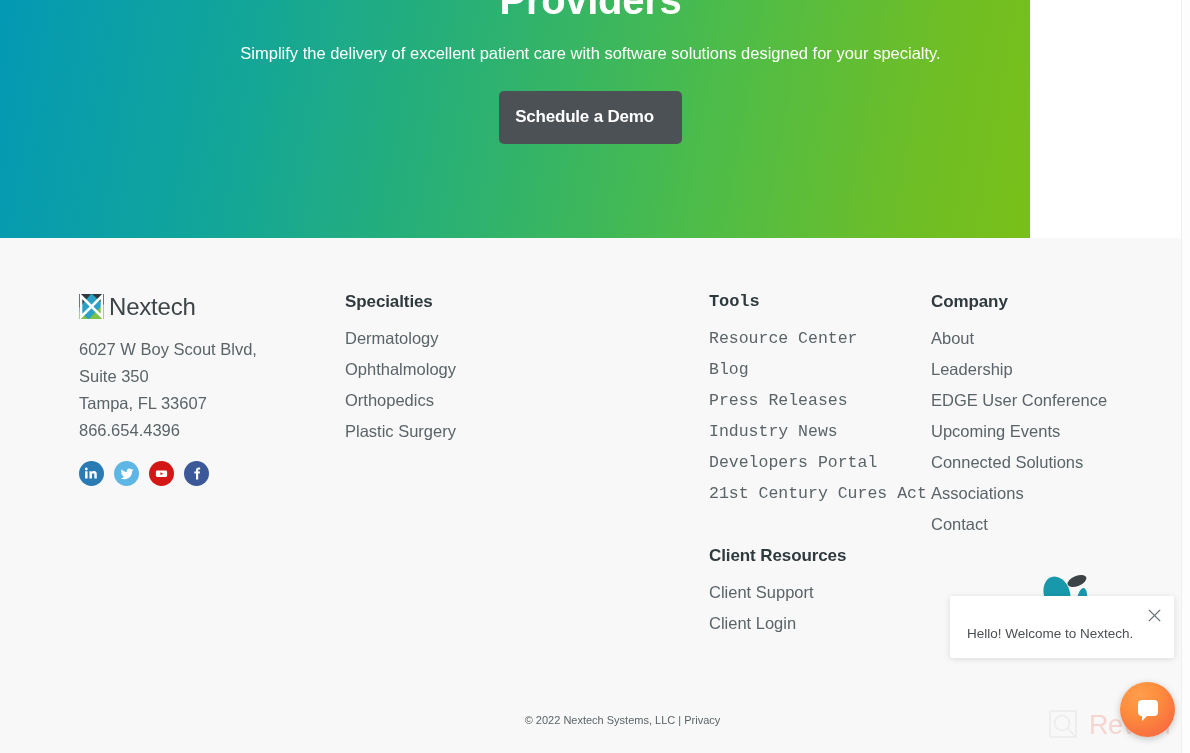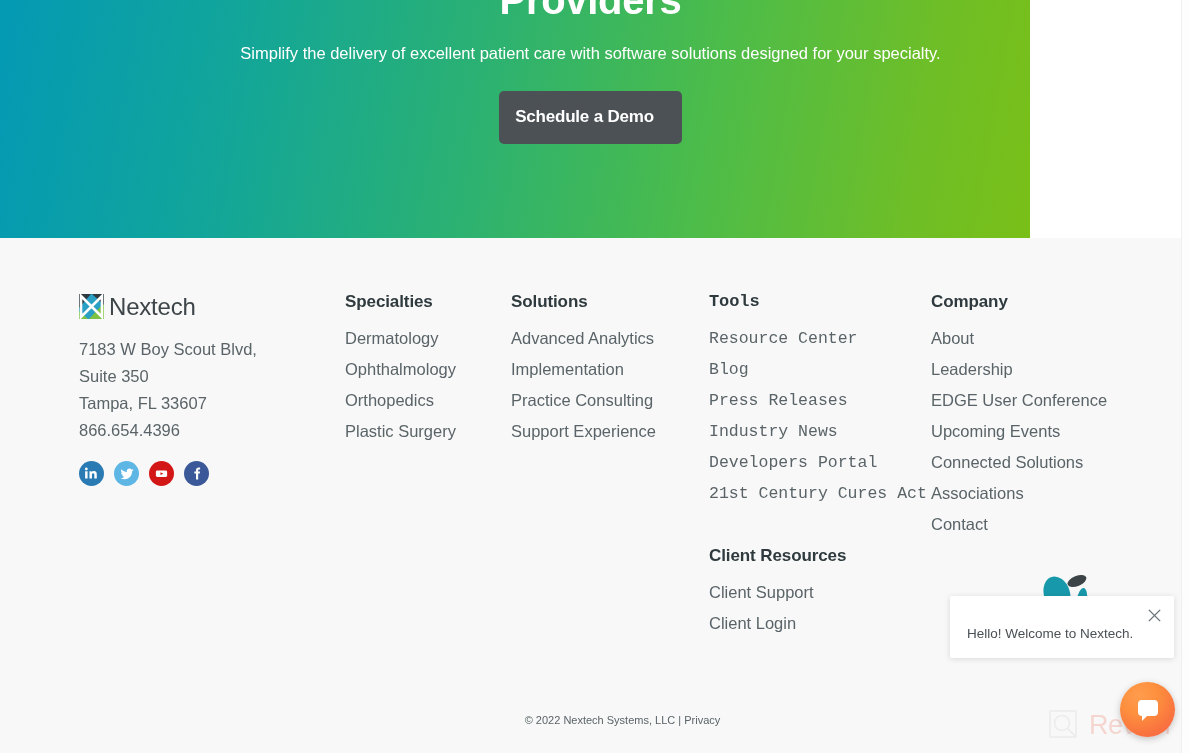--- a/index.html
+++ b/index.html
@@ -292,21 +292,21 @@
         <polygon points="0,25 25,25 25,9 10,25" fill="#7dc242"></polygon>
         <polygon points="0,0 12,0 0,14" fill="#2f3a3e"></polygon>
         <polygon points="25,0 25,11 13,0" fill="#2f3a3e"></polygon>
         <polygon points="0,17 0,25 9,25" fill="#7dc242"></polygon>
         <polygon points="2,2 23,23 23,2 2,23" fill="none" stroke="#ffffff" stroke-width="2.6"></polygon>
       </svg>
       <span class="logo-word">Nextech</span>
     </div>
 
     <div class="addr">
-      <div>7183 W Boy Scout Blvd,</div>
+      <div>6027 W Boy Scout Blvd,</div>
       <div>Suite 350</div>
       <div>Tampa, FL 33607</div>
       <div>866.654.4396</div>
     </div>
 
     <div class="social-row">
       <a class="social" style="background:#2a7bb3">
         <svg width="13" height="13" viewBox="0 0 24 24" fill="#ffffff">
             <path d="M4.98 3.5C4.98 4.88 3.87 6 2.5 6S0 4.88 0 3.5 1.12 1 2.5 1s2.48 1.12 2.48 2.5zM.25 8h4.5v13H.25V8zm7.5 0h4.3v1.8h.06c.6-1.1 2.06-2.2 4.24-2.2 4.53 0 5.37 2.8 5.37 6.45V21h-4.5v-6.1c0-1.45-.03-3.3-2.06-3.3-2.06 0-2.38 1.56-2.38 3.2V21h-4.5V8z"></path>
           </svg>
@@ -331,27 +331,20 @@
   </div>
 
   <div class="lcol lcol-specialties">
     <div class="col-head">Specialties</div>
     <a class="col-link">Dermatology</a>
     <a class="col-link">Ophthalmology</a>
     <a class="col-link">Orthopedics</a>
     <a class="col-link">Plastic Surgery</a>
   </div>
 
-  <div class="lcol lcol-solutions">
-    <div class="col-head">Solutions</div>
-    <a class="col-link">Advanced Analytics</a>
-    <a class="col-link">Implementation</a>
-    <a class="col-link">Practice Consulting</a>
-    <a class="col-link">Support Experience</a>
-  </div>
 
   <div class="lcol lcol-tools">
     <div class="col-head">Tools</div>
     <a class="col-link">Resource Center</a>
     <a class="col-link">Blog</a>
     <a class="col-link">Press Releases</a>
     <a class="col-link">Industry News</a>
     <a class="col-link">Developers Portal</a>
     <a class="col-link">21st Century Cures Act</a>
   </div>

